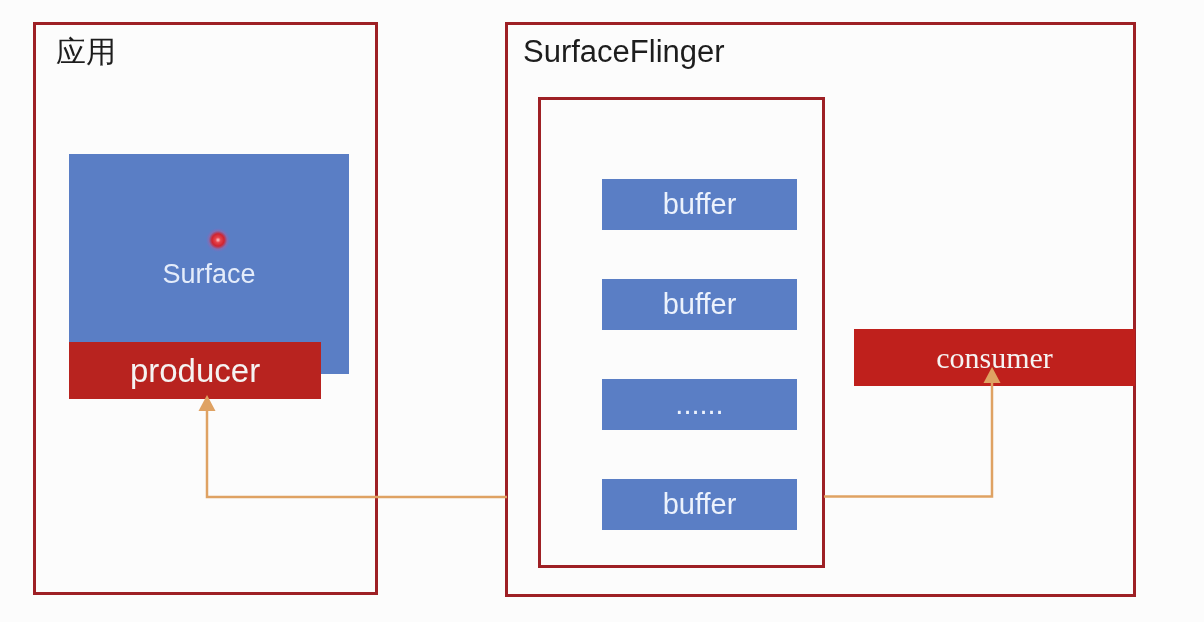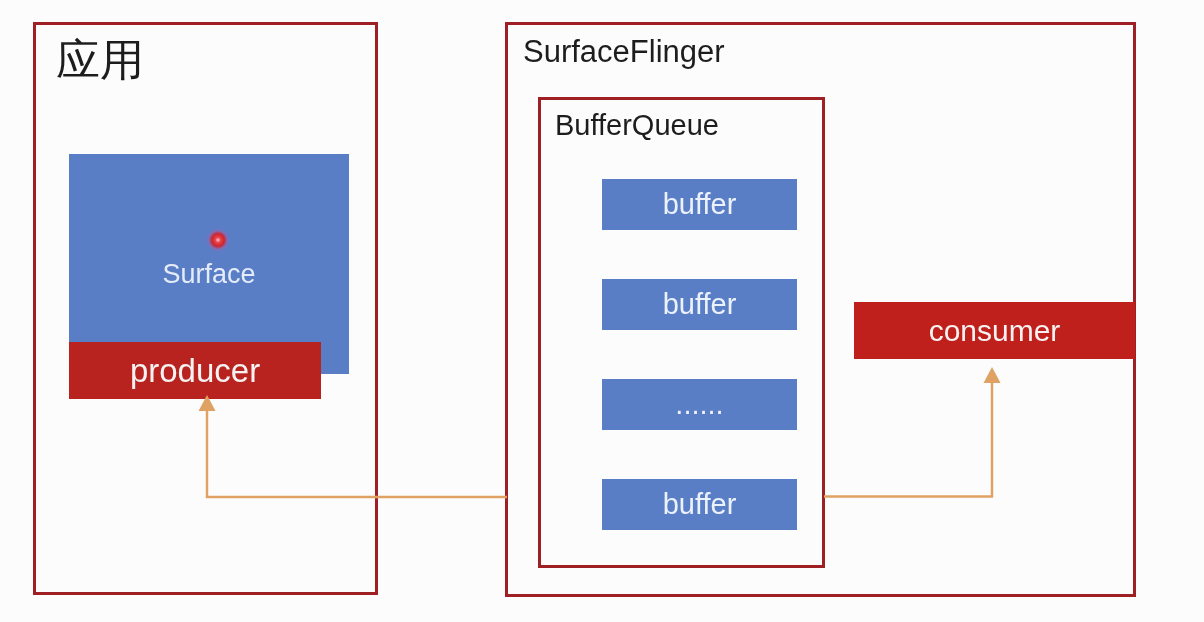--- a/index.html
+++ b/index.html
@@ -34,21 +34,21 @@
   .app-box   { left: 33px;  top: 22px; width: 345px; height: 573px; }
   .sf-box    { left: 505px; top: 22px; width: 631px; height: 575px; }
   .bq-box    { left: 30px;  top: 72px; width: 287px; height: 471px; }
 
   .box-title {
     position: absolute;
     color: var(--title-text);
     line-height: 1.15;
     white-space: nowrap;
   }
-  .app-title { left: 20px; top: 10px; font-size: 44px; }
+  .app-title { left: 20px; top: 10px; font-size: 30px; }
   .sf-title  { left: 15px; top: 9px;  font-size: 31px; }
   .bq-title  { left: 14px; top: 9px;  font-size: 29px; }
 
   .surface-block {
     position: absolute;
     left: 33px; top: 129px;
     width: 280px; height: 220px;
     background: var(--block-blue);
   }
   .surface-label {
@@ -93,27 +93,28 @@
     line-height: 1;
     margin-left: 16px;
   }
   .slot-0 { top: 79px;  }
   .slot-1 { top: 179px; }
   .slot-2 { top: 279px; }
   .slot-3 { top: 379px; }
 
   .consumer-block {
     position: absolute;
-    left: 346px; top: 277px;
+    left: 346px; top: 304px;
     width: 281px; height: 57px;
     background: var(--consumer-red);
     color: var(--light-text);
     font-size: 30px;
     display: flex; align-items: center; justify-content: center;
     line-height: 1;
+    font-family: Liberation Serif, serif;
   }
 
   .arrow-layer {
     position: absolute;
     left: 0; top: 0;
     width: 1204px; height: 622px;
     pointer-events: none;
   }
 </style>
 </head>
@@ -129,21 +130,20 @@
       <div class="surface-label">Surface</div>
     </div>
 
     <div class="producer-block">producer</div>
   </div>
 
   <div class="outline-box sf-box">
     <div class="box-title sf-title">SurfaceFlinger</div>
 
     <div class="outline-box bq-box">
-      <div class="box-title bq-title">BufferQueue</div>
 
       <div class="buffer-slot slot-0">buffer</div>
       <div class="buffer-slot slot-1">buffer</div>
       <div class="buffer-slot slot-2">......</div>
       <div class="buffer-slot slot-3">buffer</div>
     </div>
 
     <div class="consumer-block">consumer</div>
   </div>
 

